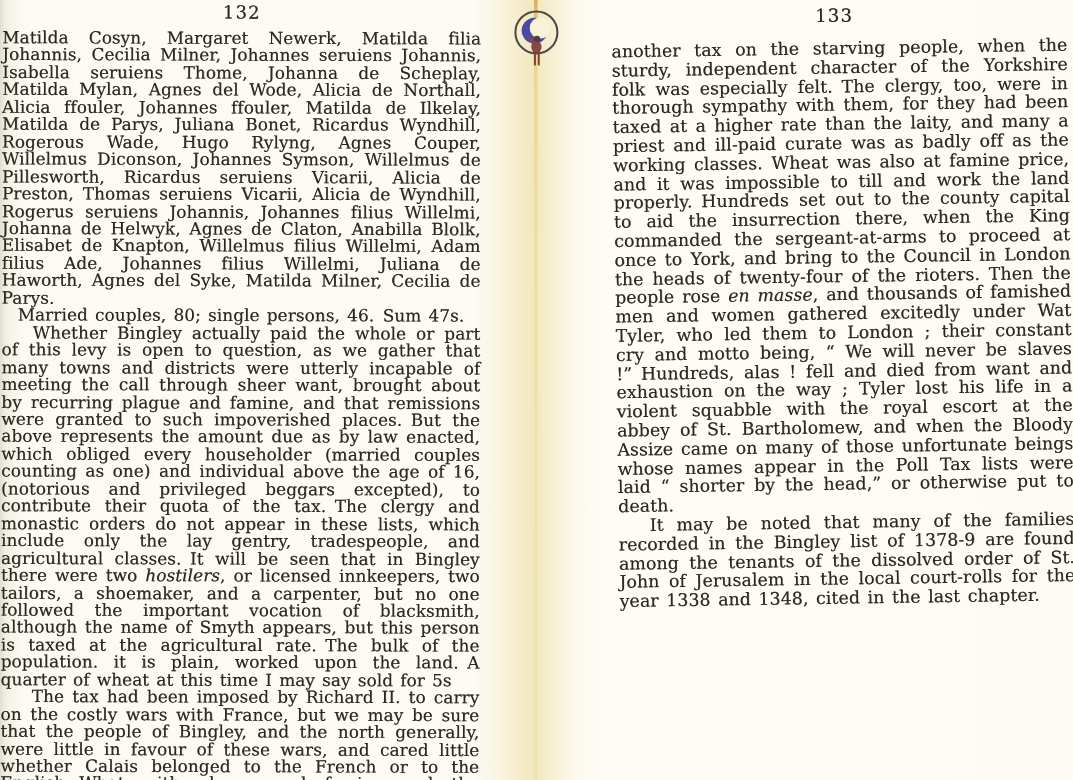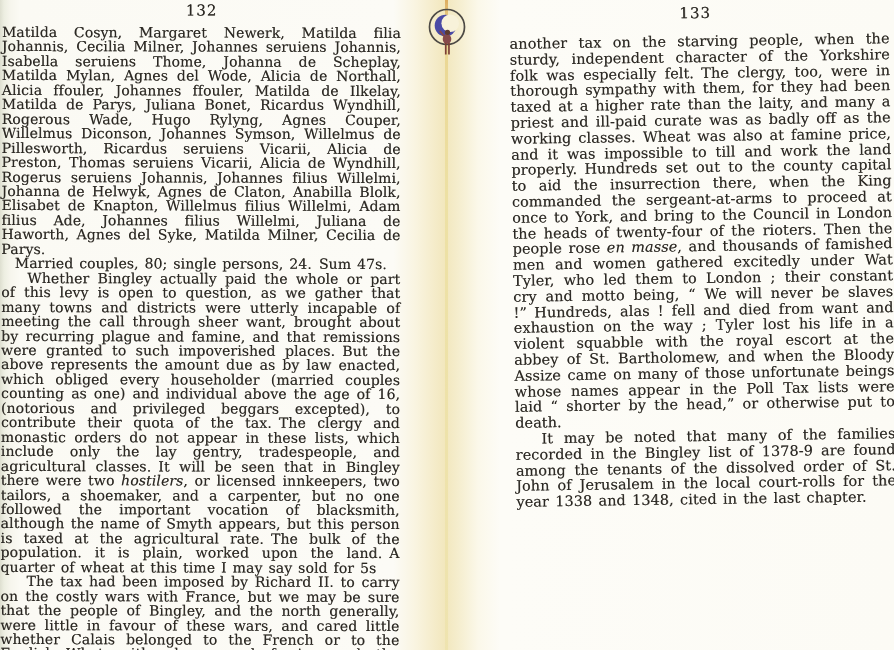--- a/index.html
+++ b/index.html
@@ -56,21 +56,21 @@
   <ellipse cx="24" cy="34" rx="4.3" ry="5.1" fill="#85494a"></ellipse>
   <circle cx="24.5" cy="27.3" r="2.6" fill="#5c3a30"></circle>
   <rect x="21.9" y="38" width="1.7" height="11.5" fill="#7c4034"></rect>
   <rect x="25.1" y="38" width="1.7" height="11.5" fill="#7c4034"></rect>
 </svg>
 
 <div class="page page-left">
   <div class="page-number">132</div>
   <div class="text-block">
       <p class="para"><span>Matilda Cosyn, Margaret Newerk, Matilda filia Johannis, Cecilia Milner, Johannes seruiens Johannis, Isabella seruiens Thome, Johanna de Scheplay, Matilda Mylan, Agnes del Wode, Alicia de Northall, Alicia ffouler, Johannes ffouler, Matilda de Ilkelay, Matilda de Parys, Juliana Bonet, Ricardus Wyndhill, Rogerous Wade, Hugo Rylyng, Agnes Couper, Willelmus Diconson, Johannes Symson, Willelmus de Pillesworth, Ricardus seruiens Vicarii, Alicia de Preston, Thomas seruiens Vicarii, Alicia de Wyndhill, Rogerus seruiens Johannis, Johannes filius Willelmi, Johanna de Helwyk, Agnes de Claton, Anabilla Blolk, Elisabet de Knapton, Willelmus filius Willelmi, Adam filius Ade, Johannes filius Willelmi, Juliana de Haworth, Agnes del Syke, Matilda Milner, Cecilia de Parys.</span></p>
-      <p class="para center"><span>Married couples, 80; single persons, 24. Sum 47s.</span></p>
+      <p class="para center"><span>Married couples, 80; single persons, 46. Sum 47s.</span></p>
       <p class="para indent"><span>Whether Bingley actually paid the whole or part of this levy is open to question, as we gather that many towns and districts were utterly incapable of meeting the call through sheer want, brought about by recurring plague and famine, and that remissions were granted to such impoverished places. But the above represents the amount due as by law enacted, which obliged every householder (married couples counting as one) and individual above the age of 16, (notorious and privileged beggars excepted), to contribute their quota of the tax. The clergy and monastic orders do not appear in these lists, which include only the lay gentry, tradespeople, and agricultural classes. It will be seen that in Bingley there were two </span><i>hostilers</i><span>, or licensed innkeepers, two tailors, a shoemaker, and a carpenter, but no one followed the important vocation of blacksmith, although the name of Smyth appears, but this person is taxed at the agricultural rate. The bulk of the population. it is plain, worked upon the land. A quarter of wheat at this time I may say sold for 5s</span></p>
       <p class="para indent"><span>The tax had been imposed by Richard II. to carry on the costly wars with France, but we may be sure that the people of Bingley, and the north generally, were little in favour of these wars, and cared little whether Calais belonged to the French or to the English. What with plague and famine and the ravages of the Scots, they were pressed unto death, and it is not surprising that there was a widespread revolt among the peasantry and poorer classes. When work could be paid for, they were thankful to earn 1½d. or even 1d. per day. Again the war-call forced in 1381</span></p>
     </div>
 </div>
 
 <div class="page page-right">
   <div class="page-number">133</div>
   <div class="text-block">
       <p class="para"><span>another tax on the starving people, when the sturdy, independent character of the Yorkshire folk was especially felt. The clergy, too, were in thorough sympathy with them, for they had been taxed at a higher rate than the laity, and many a priest and ill-paid curate was as badly off as the working classes. Wheat was also at famine price, and it was impossible to till and work the land properly. Hundreds set out to the county capital to aid the insurrection there, when the King commanded the sergeant-at-arms to proceed at once to York, and bring to the Council in London the heads of twenty-four of the rioters. Then the people rose </span><i>en masse</i><span>, and thousands of famished men and women gathered excitedly under Wat Tyler, who led them to London ; their constant cry and motto being, “ We will never be slaves !” Hundreds, alas ! fell and died from want and exhaustion on the way ; Tyler lost his life in a violent squabble with the royal escort at the abbey of St. Bartholomew, and when the Bloody Assize came on many of those unfortunate beings whose names appear in the Poll Tax lists were laid “ shorter by the head,” or otherwise put to death.</span></p>
       <p class="para indent"><span>It may be noted that many of the families recorded in the Bingley list of 1378-9 are found among the tenants of the dissolved order of St. John of Jerusalem in the local court-rolls for the year 1338 and 1348, cited in the last chapter.</span></p>

